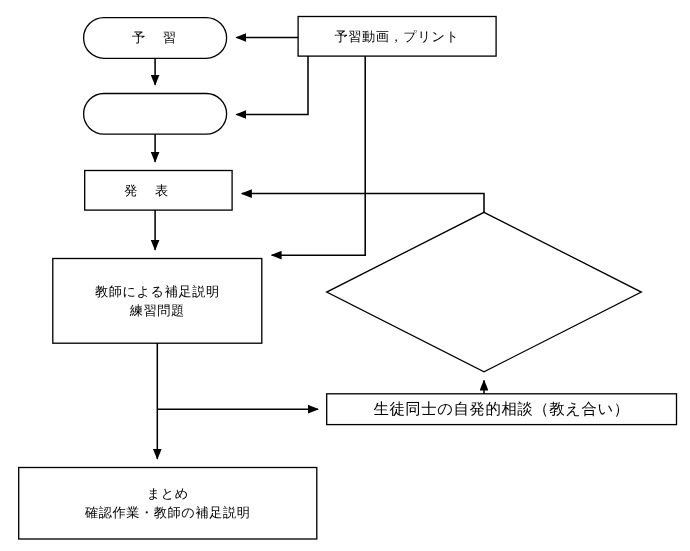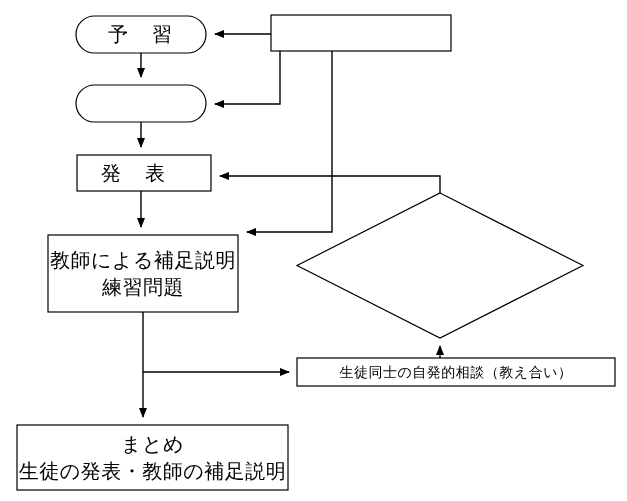--- a/index.html
+++ b/index.html
@@ -24,21 +24,21 @@
     width: 627px;
     height: 501px;
   }
   .node-label {
     position: absolute;
     display: flex;
     align-items: center;
     justify-content: center;
     text-align: center;
     color: #000000;
-    font-size: 20px;
+    font-size: 12px;
     line-height: 1.35;
     white-space: pre-line;
     pointer-events: none;
     letter-spacing: 0.5px;
   }
   .node-label.wide-space {
     letter-spacing: 2px;
   }
   .node-label.small {
     font-size: 14px;
@@ -88,26 +88,27 @@
 
     <path d="M143,312 L143,417" fill="none" stroke="#000000" stroke-width="1.4" marker-end="url(#arrowhead)"></path>
 
     <path d="M143,372 L289,372" fill="none" stroke="#000000" stroke-width="1.4" marker-end="url(#arrowhead)"></path>
 
     <path d="M440,358 L440,346" fill="none" stroke="#000000" stroke-width="1.4" marker-end="url(#arrowhead)"></path>
   </svg>
 
   <div class="node-label wide-space" style="left:76px; top:16px; width:130px; height:37px;">予　習</div>
 
+  <div class="node-label" style="left:271px; top:15px; width:180px; height:36px;">予習動画，プリント</div>
 
 
   <div class="node-label wide-space" style="left:77px; top:155px; width:114px; height:36px;">発　表</div>
 
   <div class="node-label" style="left:48px; top:235px; width:190px; height:77px;">教師による補足説明
 練習問題</div>
 
 
   <div class="node-label small" style="left:297px; top:358px; width:318px; height:28px;">生徒同士の自発的相談（教え合い）</div>
 
   <div class="node-label" style="left:17px; top:425px; width:271px; height:65px;">まとめ
-生徒の発表・教師の補足説明</div>
+確認作業・教師の補足説明</div>
 
 </div>
 
 </body></html>

